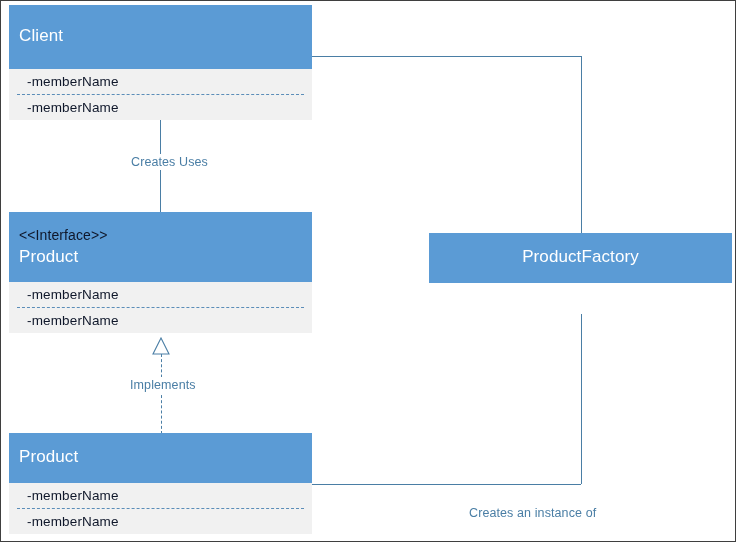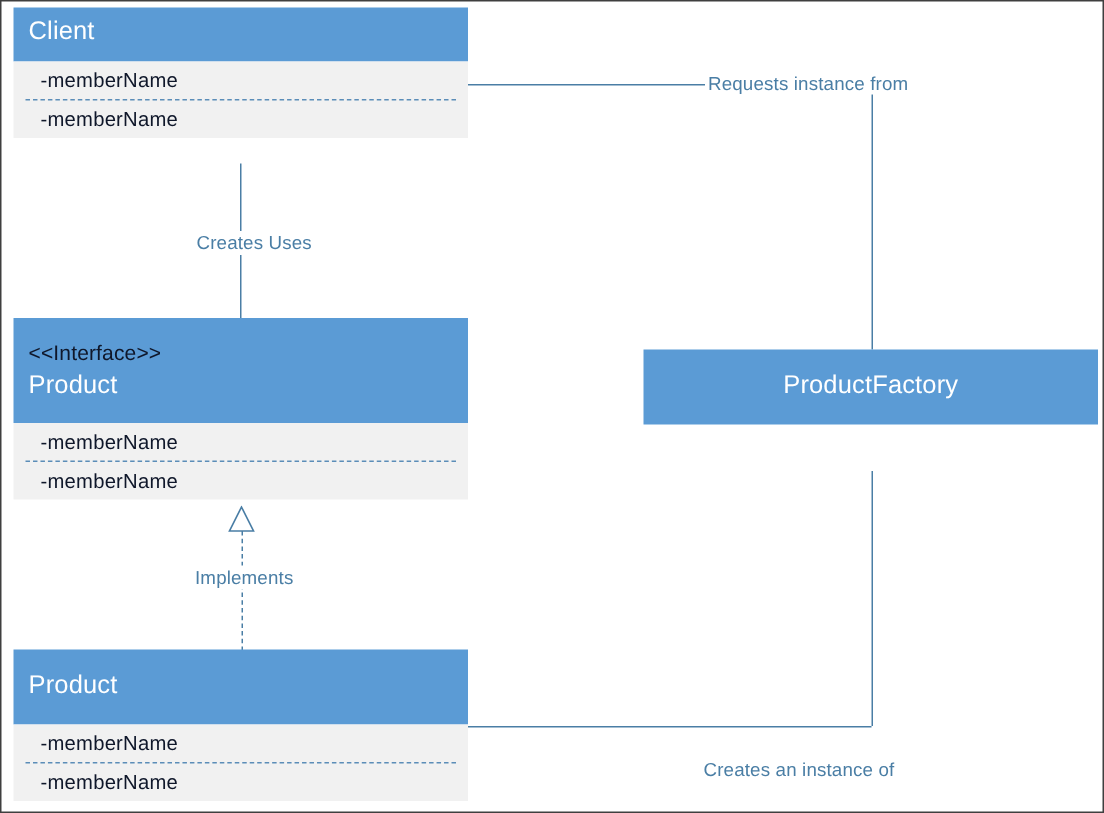--- a/index.html
+++ b/index.html
@@ -93,39 +93,38 @@
     position: absolute;
   }
 </style>
 </head>
 <body>
 
 <div id="canvas">
 
   <div class="conn-h" style="left:311px; top:55px; width:269px;"></div>
   <div class="conn-v" style="left:580px; top:55px; height:177px;"></div>
-  <div class="conn-label" style="left:469px; top:48px; padding:0 2px;">Requests instance from</div>
 
   <div class="conn-v" style="left:580px; top:313px; height:170px;"></div>
   <div class="conn-h" style="left:311px; top:483px; width:269px;"></div>
   <div class="conn-label" style="left:466px; top:505px; padding:0 2px;">Creates an instance of</div>
 
   <div class="conn-v" style="left:159px; top:108px; height:107px;"></div>
   <div class="conn-label" style="left:127px; top:153px; padding:1px 3px;">Creates Uses</div>
 
   <div class="arrow-triangle" style="left:150px; top:336px; width:20px; height:18px;">
     <svg width="20" height="18" viewBox="0 0 20 18" xmlns="http://www.w3.org/2000/svg">
       <polygon points="10,1 18,17 2,17" fill="#ffffff" stroke="#4A7EA5" stroke-width="1.1"></polygon>
     </svg>
   </div>
   <div class="conn-v-dashed" style="left:159.5px; top:353px; height:80px;"></div>
   <div class="conn-label" style="left:126px; top:376px; padding:1px 3px;">Implements</div>
 
   <div class="uml-class" style="left:8px; top:4px; width:303px;">
-    <div class="uml-header" style="height:36px;justify-content:flex-end;">
+    <div class="uml-header" style="height:64px;">
       <div class="uml-title">Client</div>
     </div>
     <div class="uml-body">
       <div class="uml-member">-memberName</div>
       <div class="uml-sep"></div>
       <div class="uml-member">-memberName</div>
     </div>
   </div>
 
   <div class="uml-class" style="left:8px; top:211px; width:303px;">

